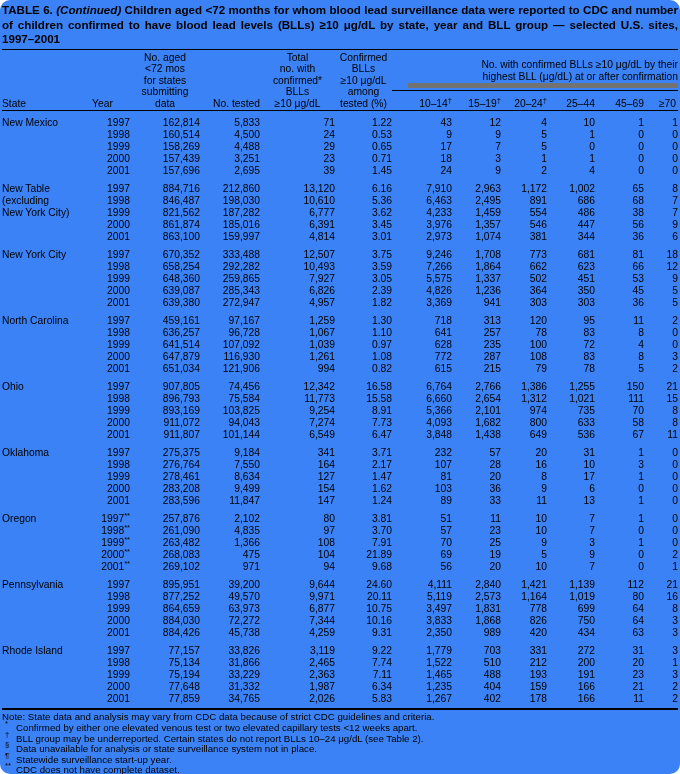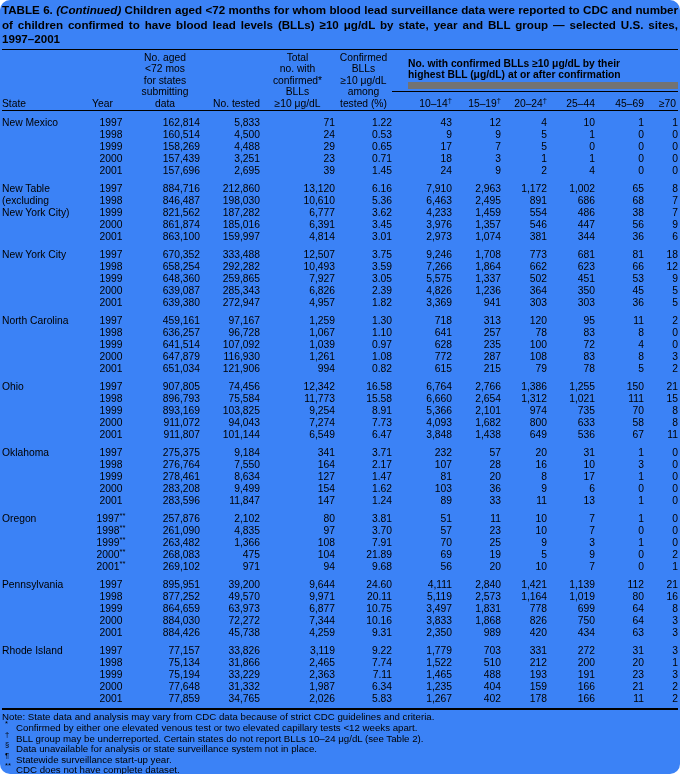--- a/index.html
+++ b/index.html
@@ -23,32 +23,31 @@
     font-weight:normal; font-size:10.3px; line-height:11.6px;
     vertical-align:bottom; padding:2px 0 1px 0;
     border-bottom:1.8px solid #000;
   }
   th.h-left   { text-align:left; }
   th.h-center { text-align:center; }
   th.h-right  { text-align:right; }
   .pre { white-space:pre-line; }
   th.spanner-th { padding:0; }
   .spanner-text {
-    text-align:left; white-space:pre-line;
-    border-bottom:7px solid #737373; padding-bottom:1px;
+    text-align:right; white-space:pre-line;
+    border-bottom:5px solid #737373; padding-bottom:1px;
     margin:0 0 2px 16px;
-    font-weight:bold;
   }
   #bll-cols-row th { text-align:right; }
   sup { font-size:7.5px; vertical-align:super; line-height:0; }
   tbody.group tr { height:12px; }
   tbody.group td { padding:0; line-height:12px; font-size:10.3px; }
   tbody.group tr:first-child td { padding-top:6px; }
   td.c-state { text-align:left; overflow:hidden; white-space:nowrap;margin-top:16px; }
-  td.c-year  { text-align:center; padding-left:4px !important; white-space:nowrap; }
+  td.c-year  { text-align:right; padding-left:4px !important; white-space:nowrap; }
   tbody.group tr:first-child td.c-year { padding-top:6px !important; }
   td.c-num   { text-align:right; }
   td:last-child, #bll-cols-row th:last-child { padding-right:2px; }
   .bottom-rule { border-top:2.5px solid #000; margin-top:3px; }
   .footnotes { margin-top:2px; font-size:9.7px; line-height:10.6px; }
   .footnote { position:relative; padding-left:14px; }
   .footnote.no-marker { padding-left:0; }
   .fn-marker { position:absolute; left:3px; top:1px; font-size:7.5px; }
 </style>
 </head>

